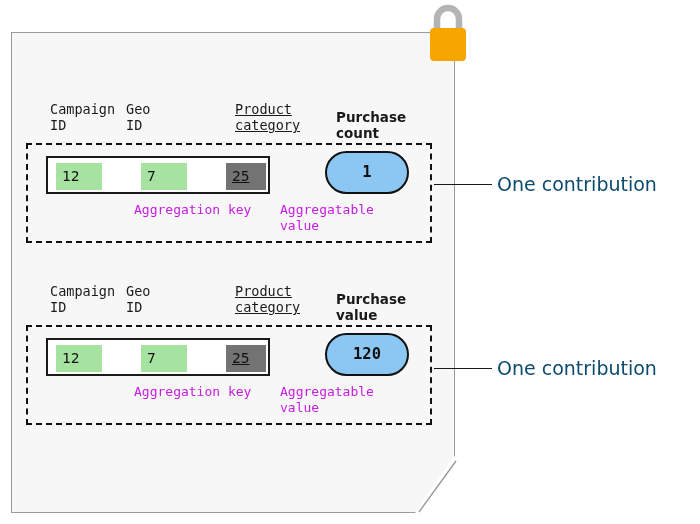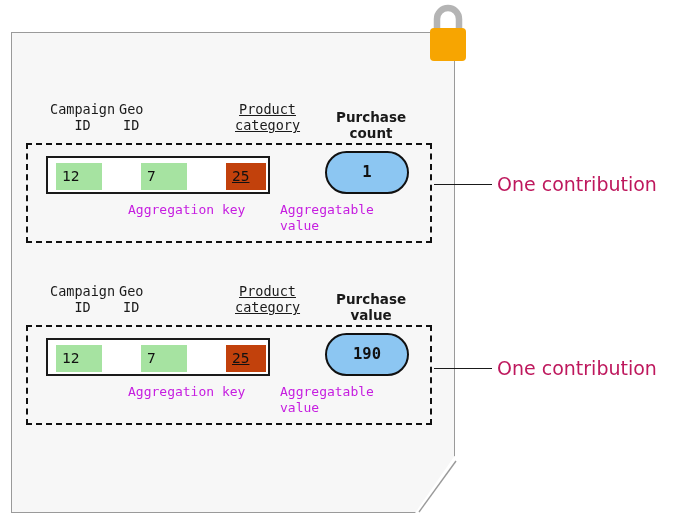--- a/index.html
+++ b/index.html
@@ -64,24 +64,23 @@
   .headers {
     position: relative;
     height: 45px;
   }
   .hdr {
     position: absolute;
     font-size: 13.5px;
     line-height: 16px;
     color: #1a1a1a;
     white-space: pre;
-    text-align: center;
   }
   .hdr.campaign { left: 24px; top: 3px; }
-  .hdr.geo      { left: 93px; top: 3px; }
+  .hdr.geo      { left: 100px; top: 3px; }
   .hdr.product  { left: 185px; top: 3px; text-decoration: underline; margin-left: 24px; }
   .hdr.metric   { left: 310px; top: 3px; font-weight: bold; font-family: "DejaVu Sans", "Liberation Sans", sans-serif; font-size: 13.5px; margin-top: 8px; }
   .hdr .l2 { display: block; }
 
   .dashbox {
     position: relative;
     border: 2px dashed #111111;
     box-sizing: border-box;
     height: 100px;
   }
@@ -102,21 +101,21 @@
     height: 27px;
     line-height: 27px;
     font-size: 14.5px;
     color: #111111;
     text-align: left;
     box-sizing: border-box;
     padding-left: 6px;
   }
   .cell.c-campaign { left: 8px;   width: 46px; background: #a6e3a1; }
   .cell.c-geo      { left: 93px;  width: 46px; background: #a6e3a1; }
-  .cell.c-product  { left: 178px; width: 40px; background: #c2410c; }
+  .cell.c-product  { left: 178px; width: 40px; background: #737373; }
   .cell .u { text-decoration: underline; }
 
   .oval {
     position: absolute;
     left: 297px;
     top: 6px;
     width: 84px;
     height: 43px;
     border: 2.5px solid #111111;
     border-radius: 22px;
@@ -129,29 +128,29 @@
     color: #111111;
   }
 
   .note {
     position: absolute;
     color: #c61ee0;
     font-size: 13px;
     line-height: 16px;
     white-space: pre;
   }
-  .note.aggkey { left: 100px; top: 57px; }
+  .note.aggkey { left: 106px; top: 57px; }
   .note.aggval { left: 252px; top: 57px; width: 120px; text-align: left; }
 
   
   .annot {
     position: absolute;
     font-family: "DejaVu Sans", "Liberation Sans", sans-serif;
     font-size: 19px;
-    color: #be185d;
+    color: #0c4a6e;
     white-space: nowrap;
   }
   .annot.a1 { left: 497px; top: 173px; }
   .annot.a2 { left: 497px; top: 357px; }
   .leader {
     position: absolute;
     height: 0;
     border-top: 1.6px solid #1a1a1a;
     width: 58px;
   }
@@ -214,21 +213,21 @@
       <div class="hdr metric"><span>Purchase</span><span class="l2">value</span></div>
     </div>
 
     <div class="dashbox">
       <div class="keybox">
         <div class="cell c-campaign">12</div>
         <div class="cell c-geo">7</div>
         <div class="cell c-product"><span class="u">25</span></div>
       </div>
 
-      <div class="oval">190</div>
+      <div class="oval">120</div>
 
       <div class="note aggkey">Aggregation key</div>
       <div class="note aggval"><span>Aggregatable</span><span style="display:block">value</span></div>
     </div>
   </div>
 
   <div class="leader l1"></div>
   <div class="annot a1">One contribution</div>
 
   <div class="leader l2"></div>

